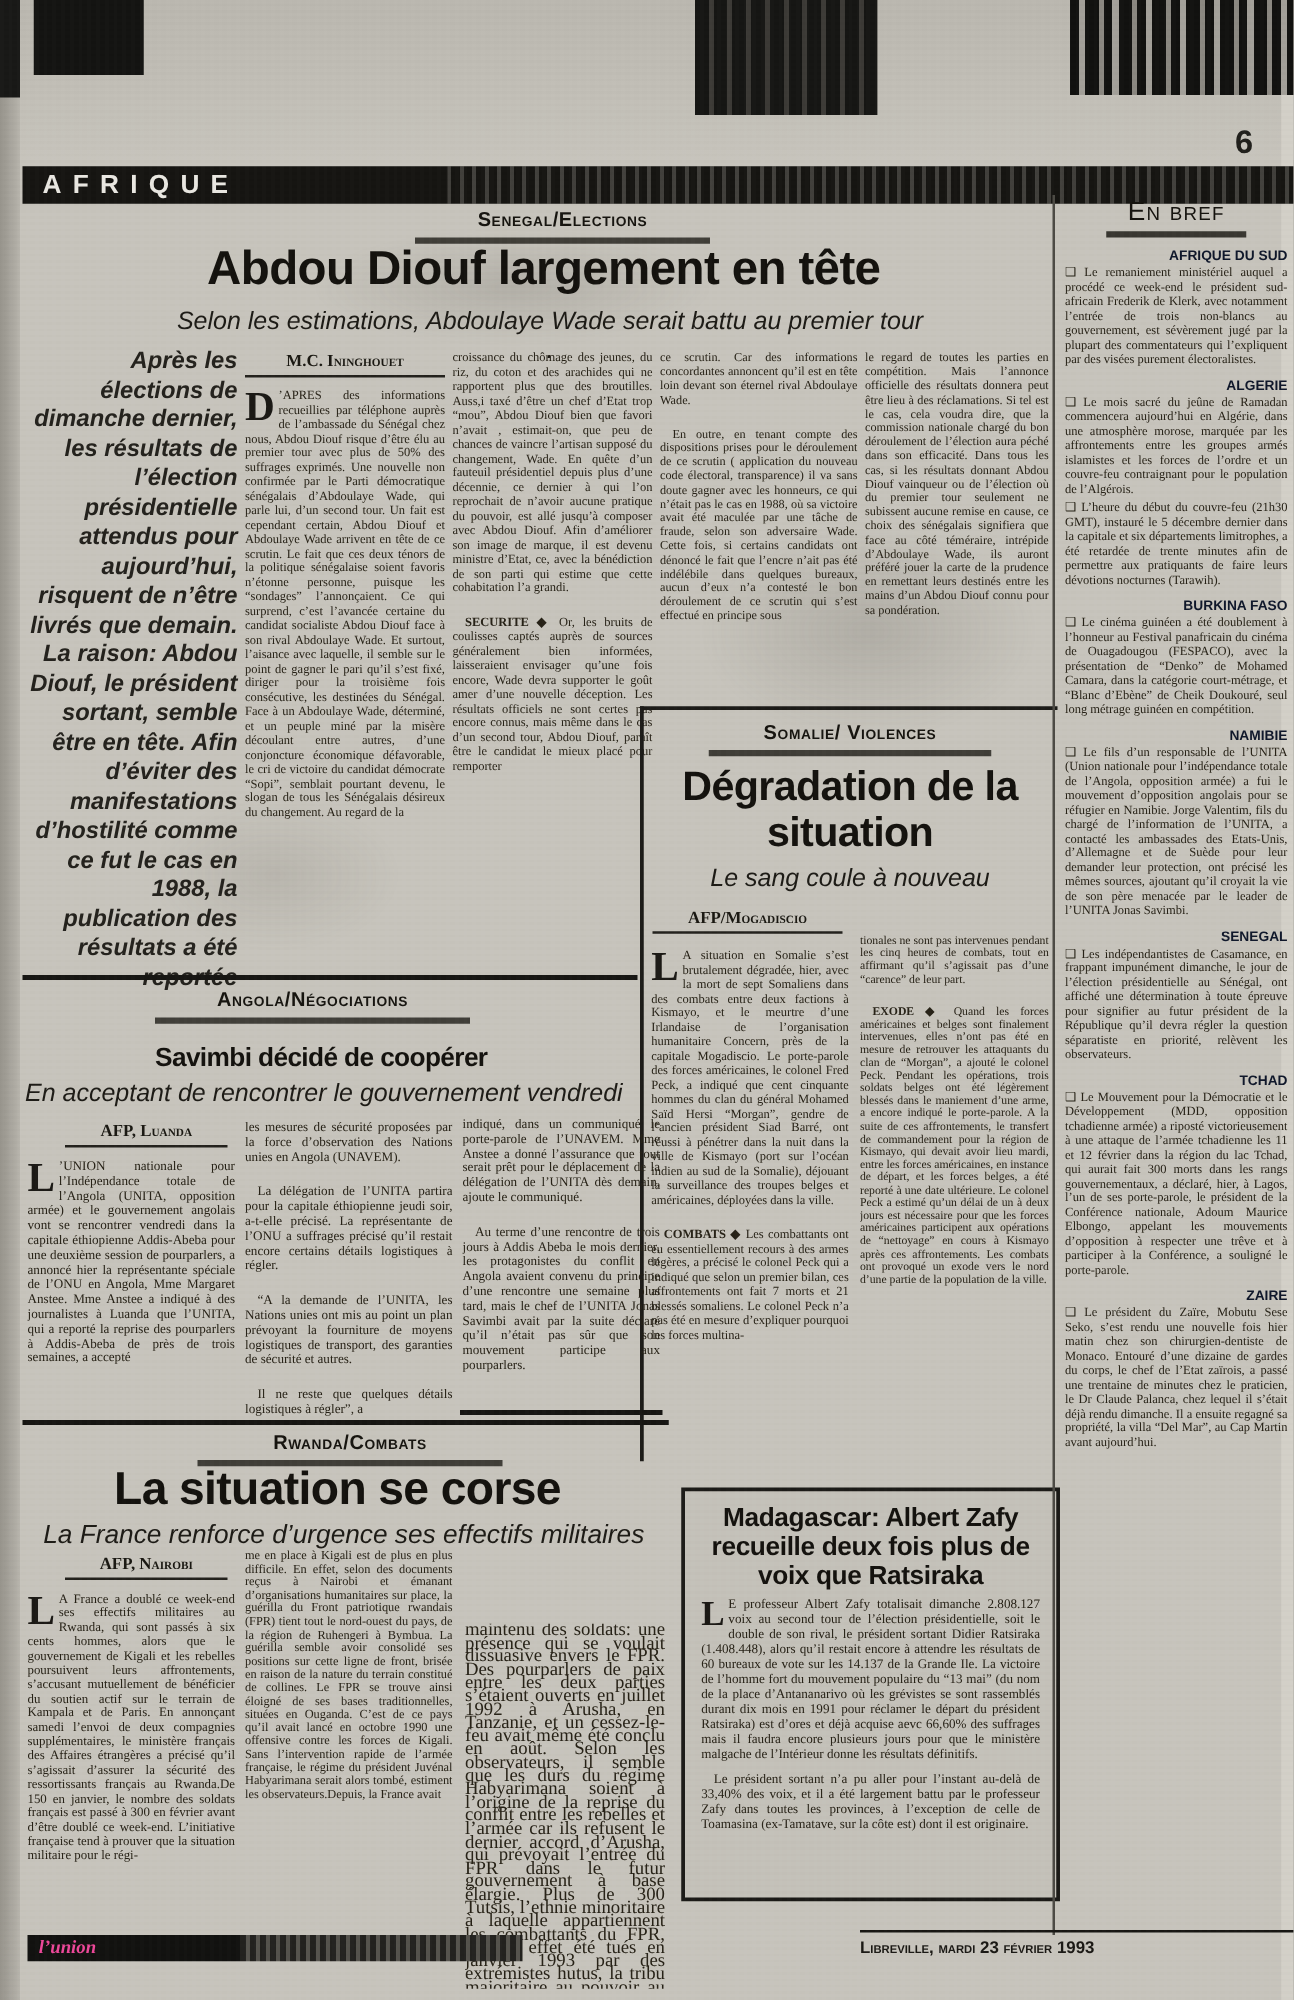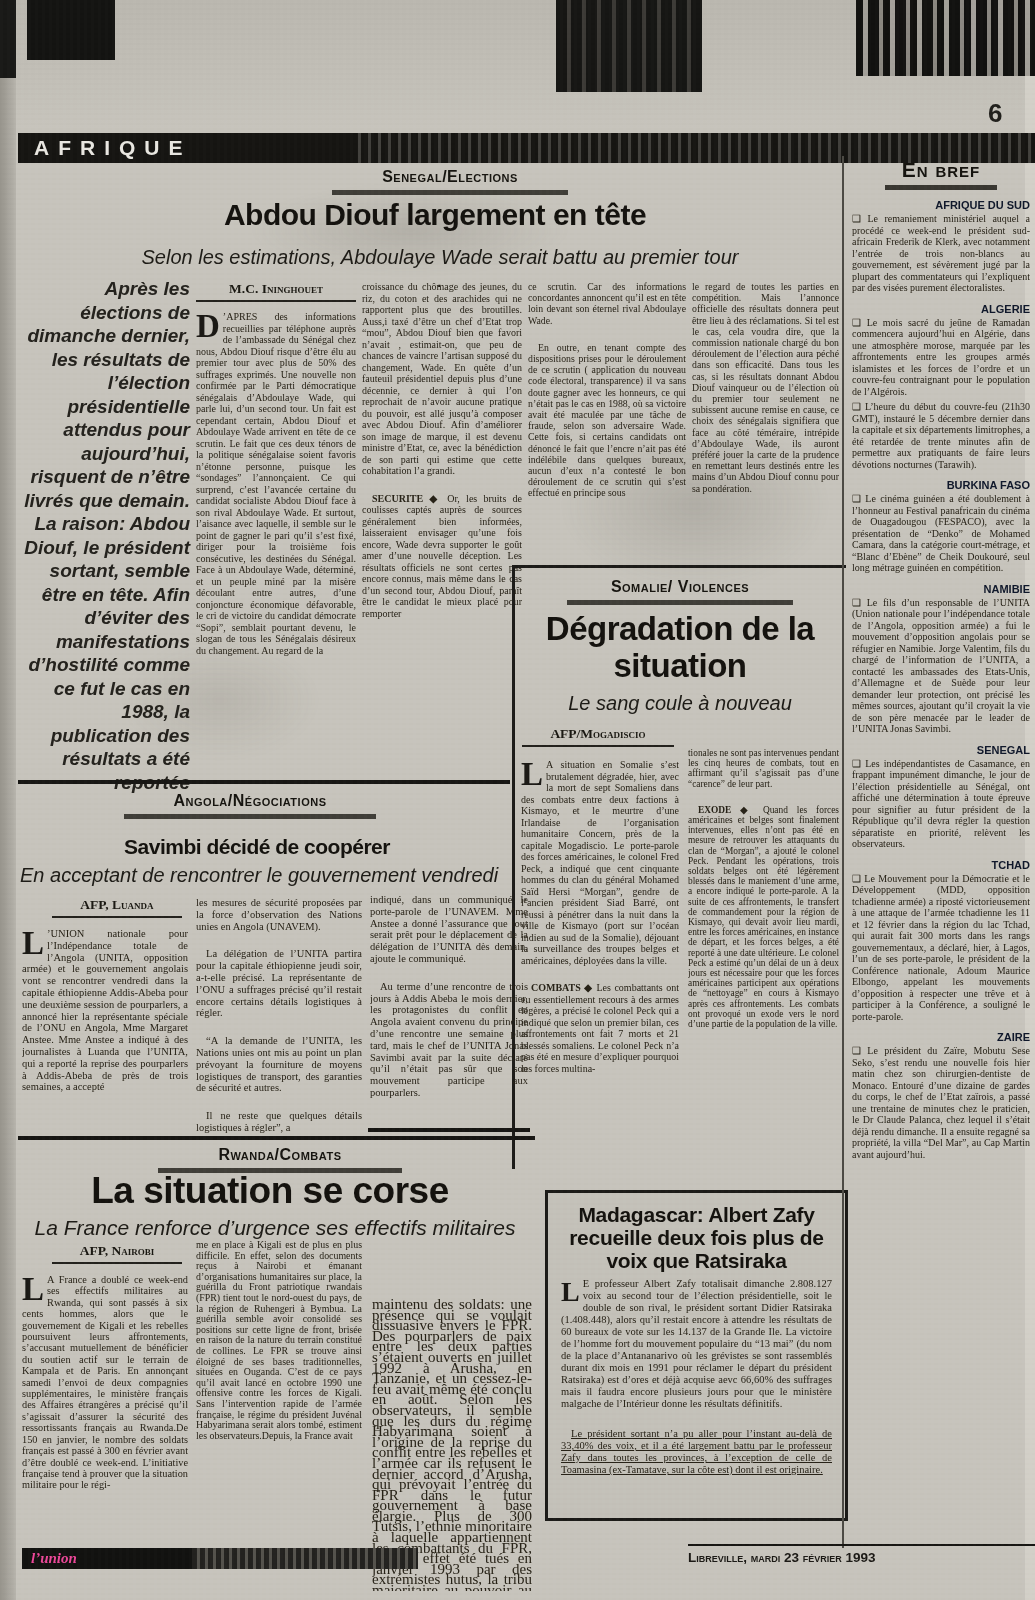--- a/index.html
+++ b/index.html
@@ -54,25 +54,25 @@
   
   .som-box{position:absolute;left:512px;top:565px;width:331px;height:601px;
     border-left:3px solid #1c1b18;border-top:3px solid #1c1b18;}
   
   .mad-box{position:absolute;left:545px;top:1190px;width:297px;height:325px;
     border:3px solid #1b1a17;background:#c4c1b9;}
   .mad-box h2{margin:10px 10px 6px;font-family:"Liberation Sans",sans-serif;font-weight:700;
     font-size:21px;line-height:23px;text-align:center;color:#14120e;letter-spacing:-.3px;}
   .mad-body{margin:0 13px;text-align:justify;font-size:10.5px;line-height:12px;color:#272217;}
   .mad-body p{margin:0;}
-  .mad-body p + p{text-indent:10px;margin-top:18px;text-decoration:underline;}
+  .mad-body p + p{text-indent:10px;margin-top:8px;}
   
   .vrule{position:absolute;left:842px;top:156px;width:2px;height:1392px;background:#4c4a44;}
   .briefs{position:absolute;left:852px;top:156px;width:178px;height:1392px;overflow:hidden;}
-  .briefs-title{font-family:"Liberation Sans",sans-serif;font-weight:700;font-size:21px;
+  .briefs-title{font-family:"Liberation Sans",sans-serif;font-weight:400;font-size:21px;
     font-variant:small-caps;letter-spacing:1px;text-align:center;color:#15130e;margin-top:2px;}
   .briefs-titlebar{width:112px;height:5px;background:#393731;margin:3px auto 8px;}
   .brief-h{font-family:"Liberation Sans",sans-serif;font-weight:700;font-size:11px;
     color:#0f172a;margin:9px 0 2px;text-align:right;}
   .brief-i{font-size:10px;line-height:11.5px;text-align:justify;color:#272217;margin:0 0 4px;}
   
   .logo-bar{position:absolute;left:22px;top:1548px;width:170px;height:21px;background:#121210;}
   .logo-bar span{font-family:"Liberation Serif",serif;font-weight:700;font-style:italic;
     font-size:15px;color:#ec4899;line-height:21px;padding-left:9px;display:inline-block;}
   .logo-ext{position:absolute;left:192px;top:1548px;width:226px;height:21px;
@@ -97,21 +97,21 @@
   <div class="ghost g3"></div>
 
   <div class="pagenum">6</div>
   <div class="section-bar">
     <div class="tex"></div>
     <span class="label">AFRIQUE</span>
   </div>
 
   <div class="kicker" style="left:300px;top:168px;width:300px;">Senegal/Elections</div>
   <div class="kbar" style="left:332px;top:190px;width:236px;"></div>
-  <div class="headline" style="left:90px;top:194px;width:690px;font-size:30px;line-height:42px;">Abdou Diouf largement en tête</div>
+  <div class="headline" style="left:90px;top:194px;width:690px;font-size:38px;line-height:42px;">Abdou Diouf largement en tête</div>
   <div class="subhead" style="left:140px;top:246px;width:600px;font-size:20px;">Selon les estimations, Abdoulaye Wade serait battu au premier tour .</div>
   <div class="standfirst" style="left:22px;top:277px;width:168px;">Après les élections de dimanche dernier, les résultats de l’élection présidentielle attendus pour aujourd’hui, risquent de n’être livrés que demain. La raison: Abdou Diouf, le président sortant, semble être en tête. Afin d’éviter des manifestations d’hostilité comme ce fut le cas en 1988, la publication des résultats a été reportée</div>
 
   <div class="byline" style="left:196px;top:281px;width:160px;">M.C. Ininghouet</div>
   <div class="col" style="left:196px;top:311px;width:160px;height:472px;">
     <p><span class="dropcap">D</span><span>’APRES des informations recueillies par téléphone auprès de l’ambassade du Sénégal chez nous, Abdou Diouf risque d’être élu au premier tour avec plus de 50% des suffrages exprimés. Une nouvelle non confirmée par le Parti démocratique sénégalais d’Abdoulaye Wade, qui parle lui, d’un second tour. Un fait est cependant certain, Abdou Diouf et Abdoulaye Wade arrivent en tête de ce scrutin. Le fait que ces deux ténors de la politique sénégalaise soient favoris n’étonne personne, puisque les “sondages” l’annonçaient. Ce qui surprend, c’est l’avancée certaine du candidat socialiste Abdou Diouf face à son rival Abdoulaye Wade. Et surtout, l’aisance avec laquelle, il semble sur le point de gagner le pari qu’il s’est fixé, diriger pour la troisième fois consécutive, les destinées du Sénégal. Face à un Abdoulaye Wade, déterminé, et un peuple miné par la misère découlant entre autres, d’une conjoncture économique défavorable, le cri de victoire du candidat démocrate “Sopi”, semblait pourtant devenu, le slogan de tous les Sénégalais désireux du changement. Au regard de la</span></p>
   </div>
   <div class="col" style="left:362px;top:281px;width:160px;height:501px;">
     <p>croissance du chômage des jeunes, du riz, du coton et des arachides qui ne rapportent plus que des broutilles. Auss,i taxé d’être un chef d’Etat trop “mou”, Abdou Diouf bien que favori n’avait , estimait-on, que peu de chances de vaincre l’artisan supposé du changement, Wade. En quête d’un fauteuil présidentiel depuis plus d’une décennie, ce dernier à qui l’on reprochait de n’avoir aucune pratique du pouvoir, est allé jusqu’à composer avec Abdou Diouf. Afin d’améliorer son image de marque, il est devenu ministre d’Etat, ce, avec la bénédiction de son parti qui estime que cette cohabitation l’a grandi.</p>
     <p><span class="lead-label">SECURITE ◆</span> <span>Or, les bruits de coulisses captés auprès de sources généralement bien informées, laisseraient envisager qu’une fois encore, Wade devra supporter le goût amer d’une nouvelle déception. Les résultats officiels ne sont certes pas encore connus, mais même dans le cas d’un second tour, Abdou Diouf, paraît être le candidat le mieux placé pour remporter</span></p>

